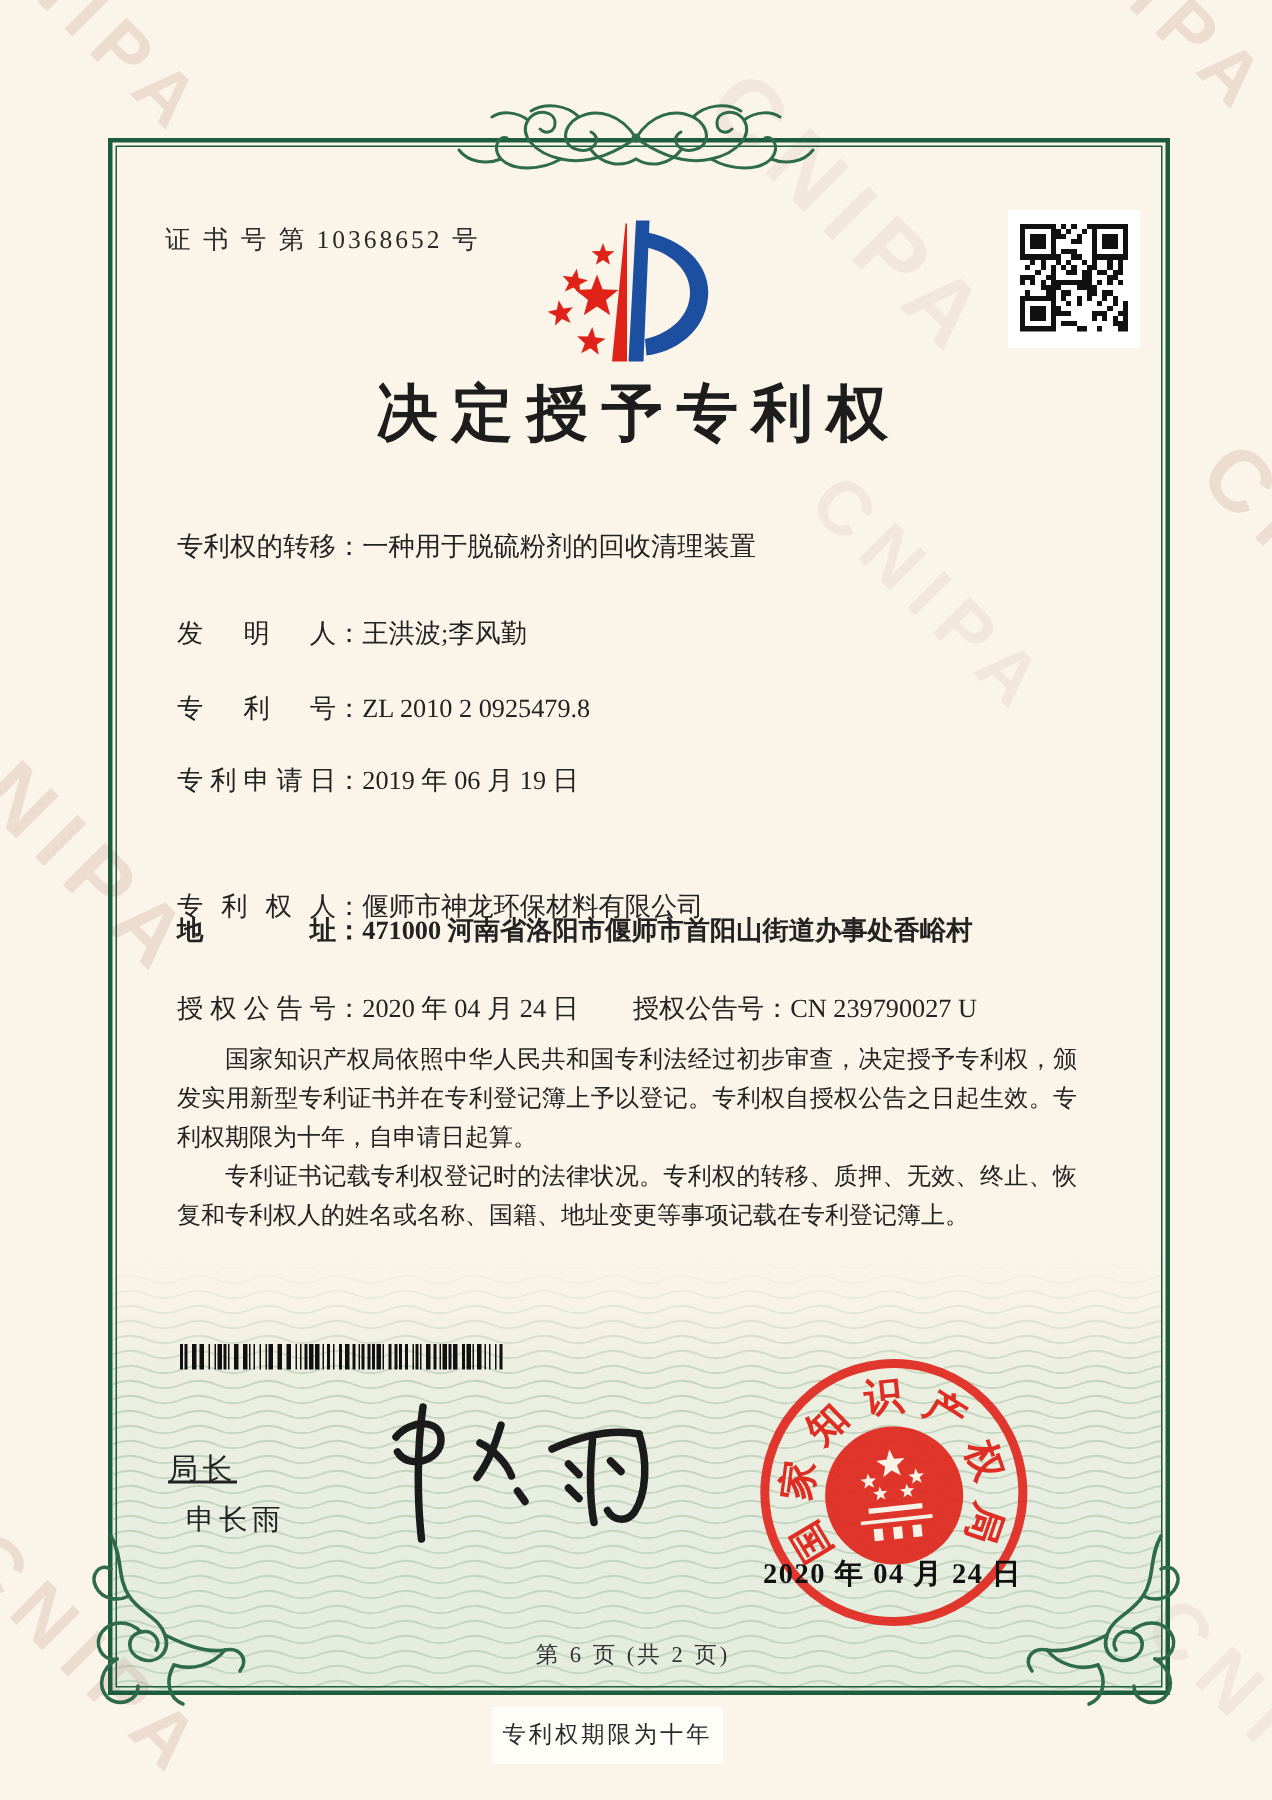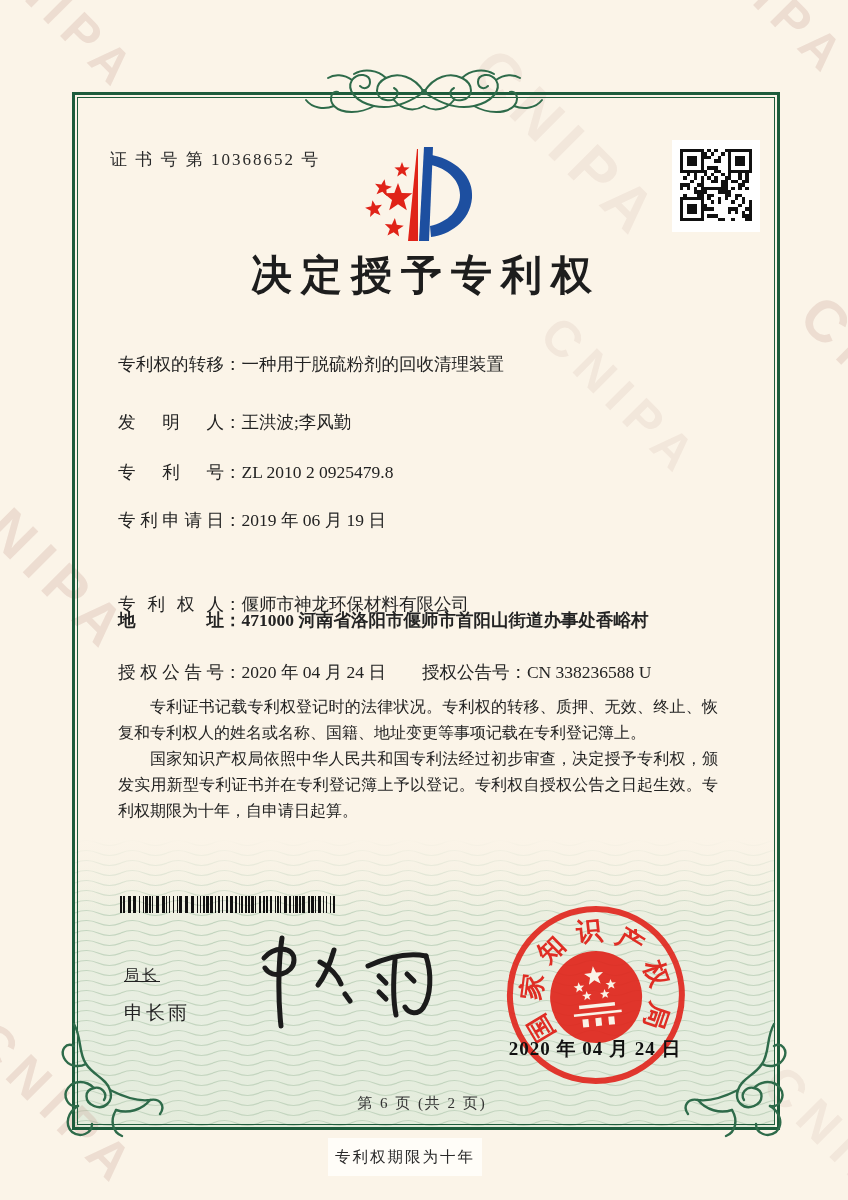--- a/index.html
+++ b/index.html
@@ -43,21 +43,21 @@
 
   .field-row{position:absolute;left:118px;width:620px;font-size:17.5px;color:#232323;white-space:nowrap;}
   .field-label{display:inline-block;width:106px;text-align:justify;text-align-last:justify;vertical-align:bottom;}
   .field-label2{margin-left:36px;}
   .paras{left:118px;top:694px;width:600px;font-size:16px;line-height:26px;text-align:justify;color:#232323;z-index:5;}
   .paras p{margin:0;text-indent:2em;}
 
   .barcode{left:120px;top:896px;width:218px;height:17px;display:flex;align-items:stretch;z-index:5;}
   .barcode i{display:block;height:100%;}
 
-  .officer-title{left:124px;top:966px;font-size:15px;letter-spacing:3px;z-index:5;text-decoration:underline;}
+  .officer-title{left:112px;top:966px;font-size:20px;letter-spacing:3px;z-index:5;text-decoration:underline;}
   .officer-name{left:124px;top:1000px;font-size:19px;letter-spacing:3px;z-index:5;}
   .signature{left:250px;top:922px;z-index:6;}
 
   .seal{left:500px;top:898px;z-index:6;transform:rotate(-6deg);opacity:0.95;}
   .seal-date{left:502px;top:1036px;width:186px;text-align:center;z-index:7;
              font-size:19px;font-weight:bold;letter-spacing:1px;color:#111;}
 
   .page-info{left:72px;top:1094px;width:700px;text-align:center;font-size:15px;letter-spacing:2px;z-index:5;color:#333;}
   .footer-note{left:328px;top:1138px;width:154px;height:38px;background:#fffdf8;z-index:5;
                text-align:center;line-height:38px;font-size:15.5px;letter-spacing:2px;color:#2a2a2a;}
@@ -304,26 +304,26 @@
 <div class="abs content field-row" style="top:508px;">
   <span class="field-label">专利申请日</span><span>：</span><span>2019 年 06 月 19 日</span>
 </div>
 <div class="abs content field-row" style="top:560px;margin-top:32px;">
   <span class="field-label">专利权人</span><span>：</span><span>偃师市神龙环保材料有限公司</span>
 </div>
 <div class="abs content field-row" style="top:608px;font-weight:bold;">
   <span class="field-label">地址</span><span>：</span><span>471000 河南省洛阳市偃师市首阳山街道办事处香峪村</span>
 </div>
 <div class="abs content field-row" style="top:660px;">
-  <span class="field-label">授权公告号</span><span>：</span><span>2020 年 04 月 24 日</span><span class="field-label2">授权公告号</span><span>：</span><span>CN 338236588 U</span>
+  <span class="field-label">授权公告号</span><span>：</span><span>2020 年 04 月 24 日</span><span class="field-label2">授权公告号</span><span>：</span><span>CN 239790027 U</span>
 </div>
 
 <div class="abs paras">
+  <p>国家知识产权局依照中华人民共和国专利法经过初步审查，决定授予专利权，颁发实用新型专利证书并在专利登记簿上予以登记。专利权自授权公告之日起生效。专利权期限为十年，自申请日起算。</p>
   <p>专利证书记载专利权登记时的法律状况。专利权的转移、质押、无效、终止、恢复和专利权人的姓名或名称、国籍、地址变更等事项记载在专利登记簿上。</p>
-  <p>国家知识产权局依照中华人民共和国专利法经过初步审查，决定授予专利权，颁发实用新型专利证书并在专利登记簿上予以登记。专利权自授权公告之日起生效。专利权期限为十年，自申请日起算。</p>
 </div>
 
 <div class="abs barcode" id="barcode">
     <i style="width: 2px; background: rgb(17, 17, 17);"></i>
     <i style="width: 1px;"></i>
     <i style="width: 2px; background: rgb(17, 17, 17);"></i>
     <i style="width: 3px;"></i>
     <i style="width: 3px; background: rgb(17, 17, 17);"></i>
     <i style="width: 2px;"></i>
     <i style="width: 3px; background: rgb(17, 17, 17);"></i>

